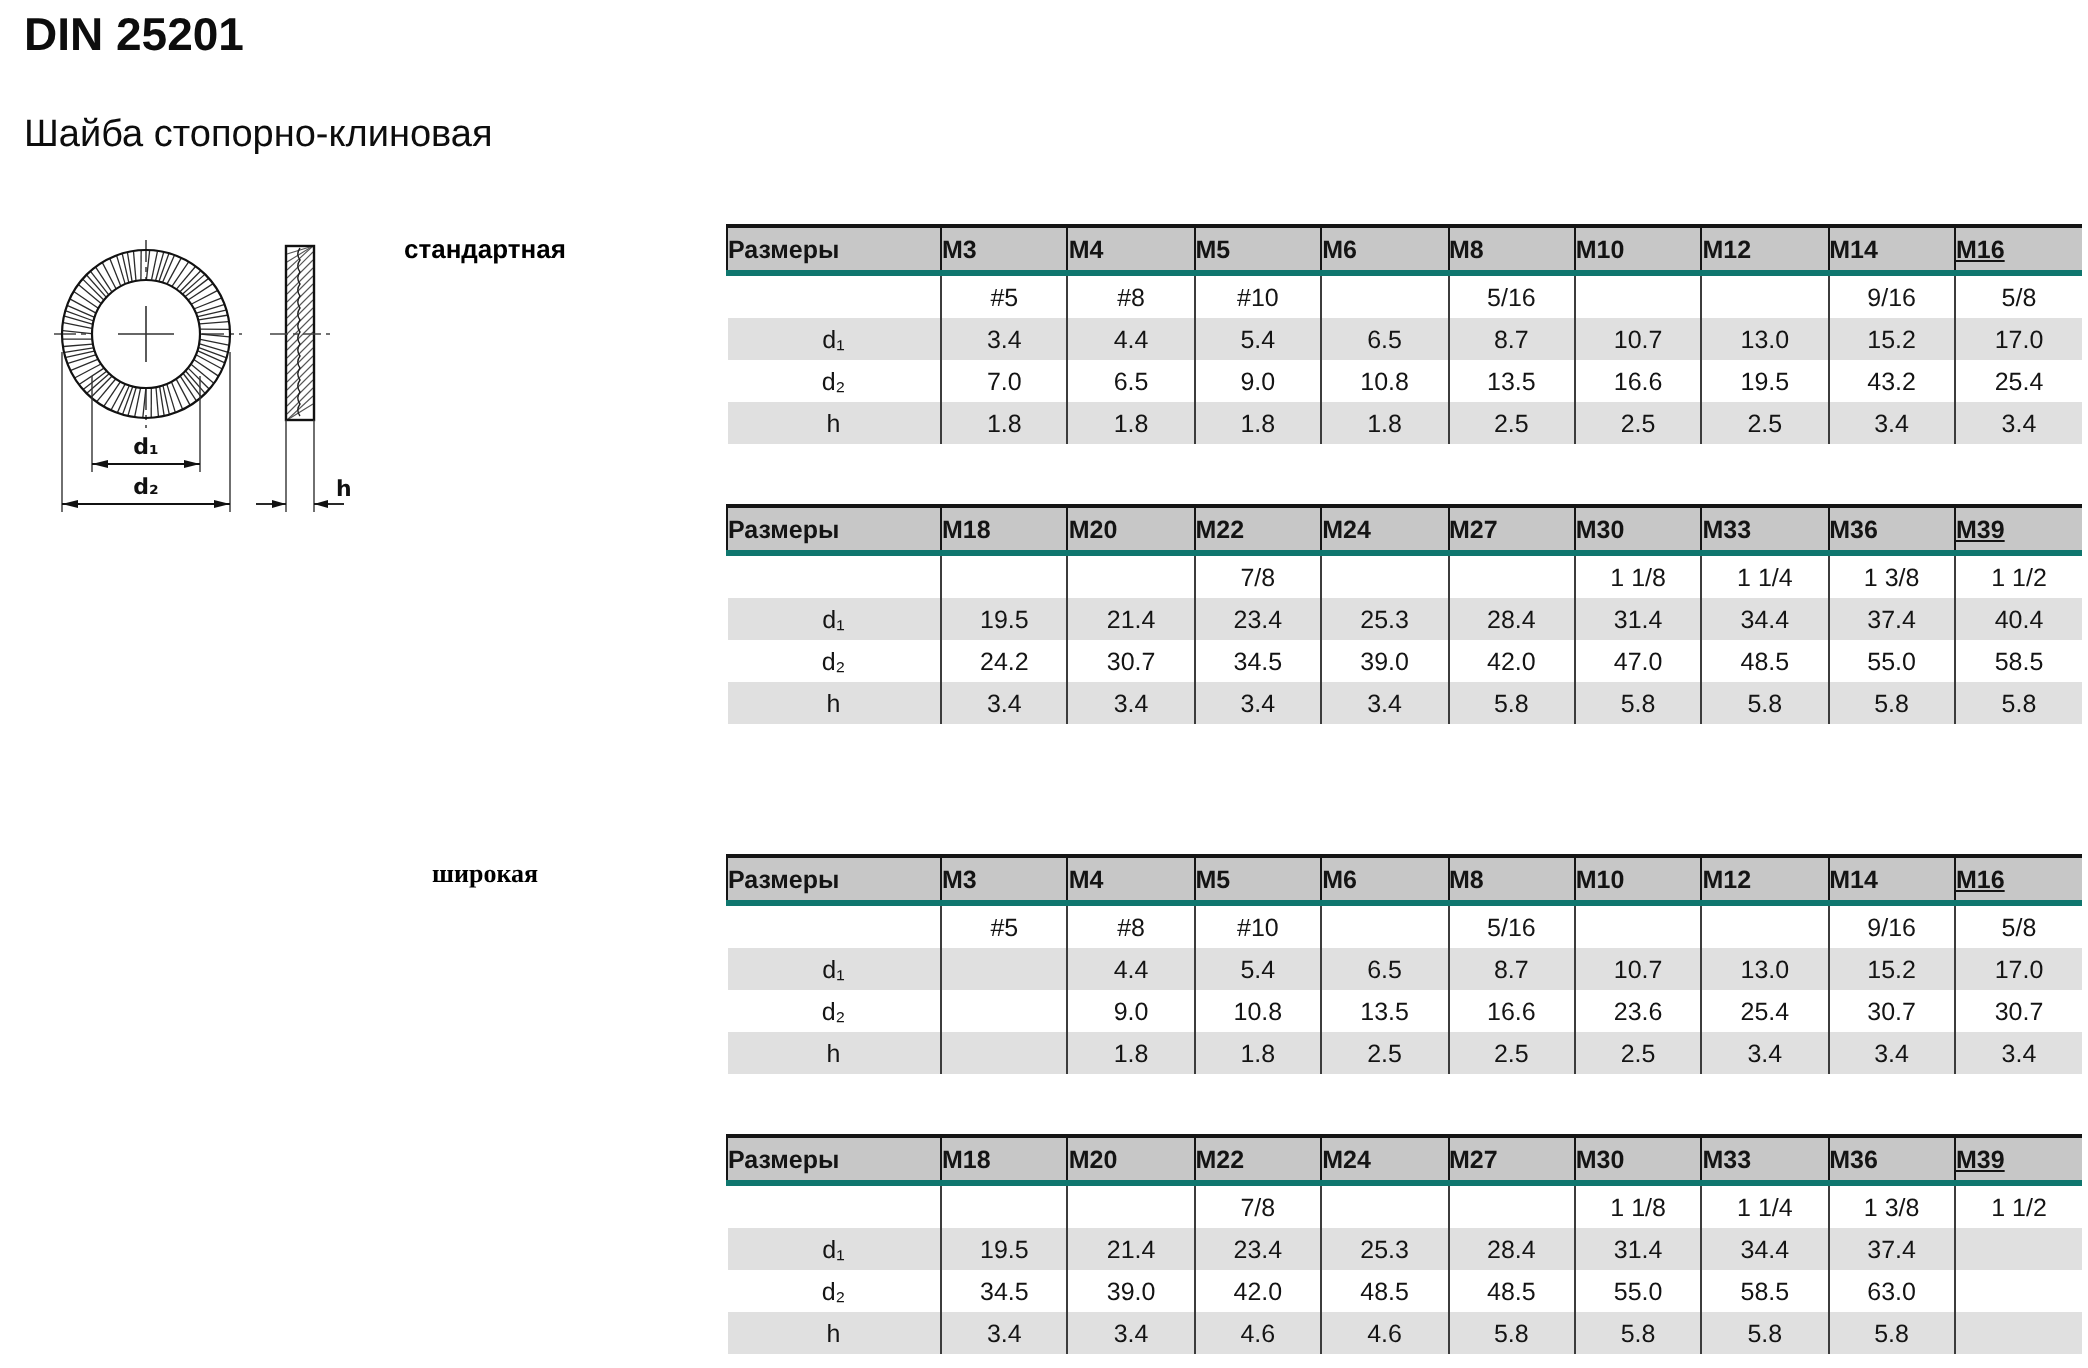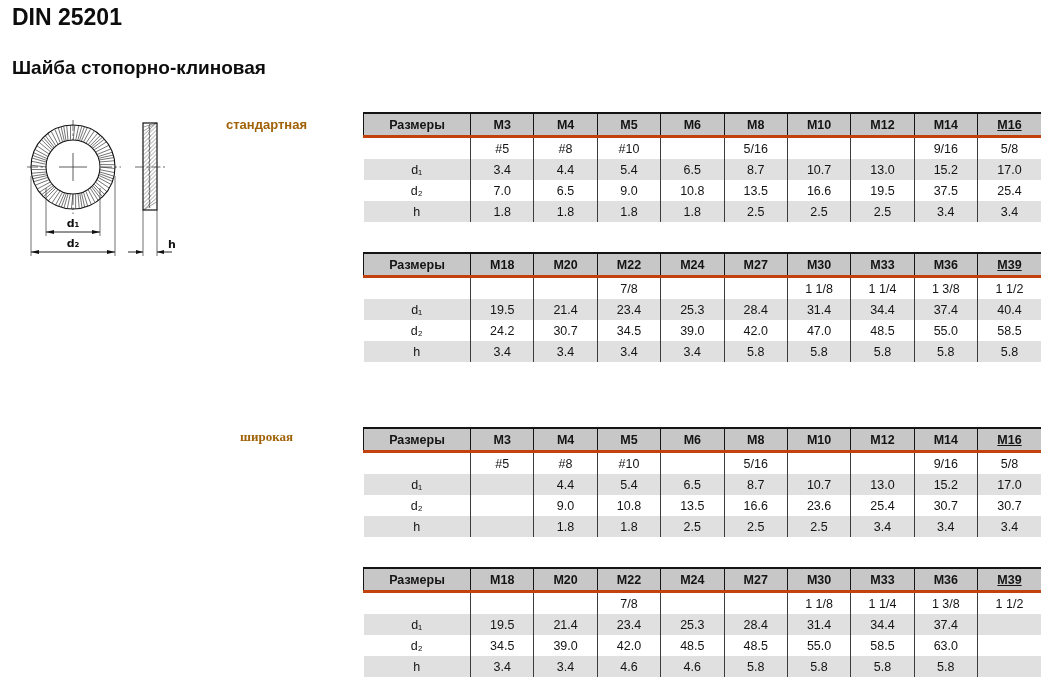--- a/index.html
+++ b/index.html
@@ -7,41 +7,41 @@
     width:1044px;height:684px;position:relative;background:#ffffff;
     font-family:"Liberation Sans","DejaVu Sans",sans-serif;color:#111;
     overflow:hidden;
   }
   .page-title{
     position:absolute;left:12px;top:4px;
     font-size:23px;font-weight:bold;letter-spacing:0px;color:#0d0d0d;
   }
   .page-subtitle{
     position:absolute;left:12px;top:57px;
-    font-size:19px;font-weight:bold;color:#0d0d0d;
+    font-size:19px;font-weight:normal;color:#0d0d0d;
   }
   .variant-label{
-    position:absolute;font-size:13px;font-weight:bold;color:#a16207;margin-left:24px;
+    position:absolute;font-size:13px;font-weight:bold;color:#000000;
   }
   .variant-label.standard{left:202px;top:117px;}
   .variant-label.wide{left:216px;top:429px;font-family:Liberation Serif, serif;}
   .drawing-wrap{position:absolute;left:15px;top:108px;width:200px;height:165px;}
   .tbl-wrap{position:absolute;left:363px;width:678px;}
   .tbl-wrap.t0{top:112px;}
   .tbl-wrap.t1{top:252px;}
   .tbl-wrap.t2{top:427px;}
   .tbl-wrap.t3{top:567px;}
   table.dim{
     border-collapse:collapse;table-layout:fixed;width:678px;
     font-size:12.5px;color:#141414;
   }
   table.dim col.c-label{width:107px;}
   table.dim th{
-    background:#c7c7c7;font-weight:bold;height:21px;padding:0;text-align:center;
-    border-top:2px solid #141414;border-bottom:3px solid #c2410c;
+    background:#c7c7c7;font-weight:bold;height:21px;padding:0;text-align:left;
+    border-top:2px solid #141414;border-bottom:3px solid #0f766e;
     border-left:1px solid #141414;
   }
   table.dim th:last-child{border-right:0;text-decoration:underline;}
   table.dim td{
     height:21px;padding:0;text-align:center;vertical-align:middle;
     border-left:1px solid #3c3c3c;
   }
   table.dim td:first-child{border-left:0;}
   table.dim tr.row-white td{background:#ffffff;}
   table.dim tr.row-gray td{background:#e0e0e0;}
@@ -255,21 +255,21 @@
         </tr>
         <tr class="row-white">
           <td>d₂</td>
           <td>7.0</td>
           <td>6.5</td>
           <td>9.0</td>
           <td>10.8</td>
           <td>13.5</td>
           <td>16.6</td>
           <td>19.5</td>
-          <td>37.5</td>
+          <td>43.2</td>
           <td>25.4</td>
         </tr>
         <tr class="row-gray">
           <td>h</td>
           <td>1.8</td>
           <td>1.8</td>
           <td>1.8</td>
           <td>1.8</td>
           <td>2.5</td>
           <td>2.5</td>

